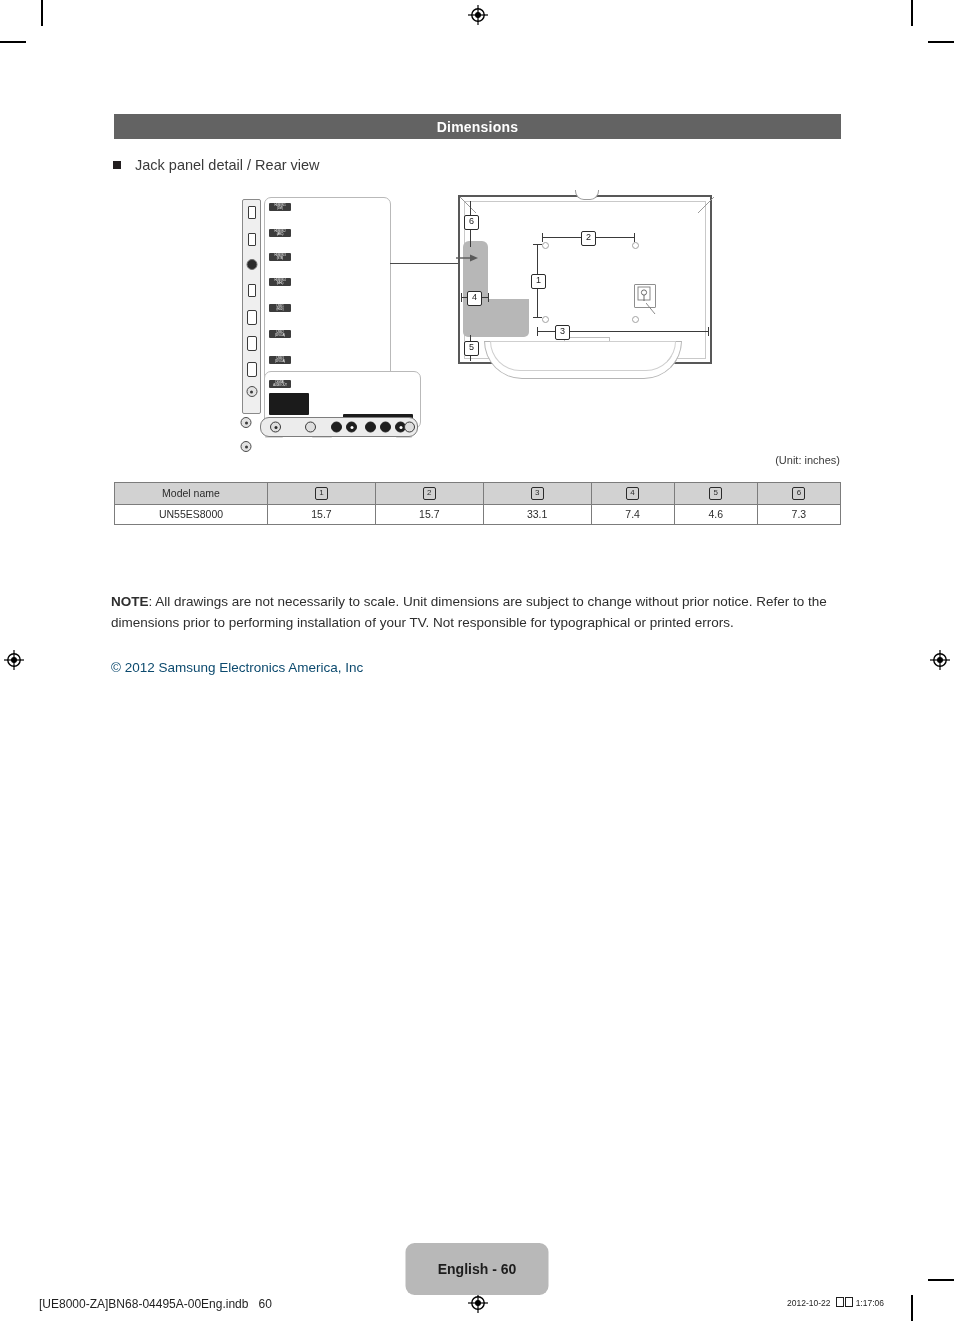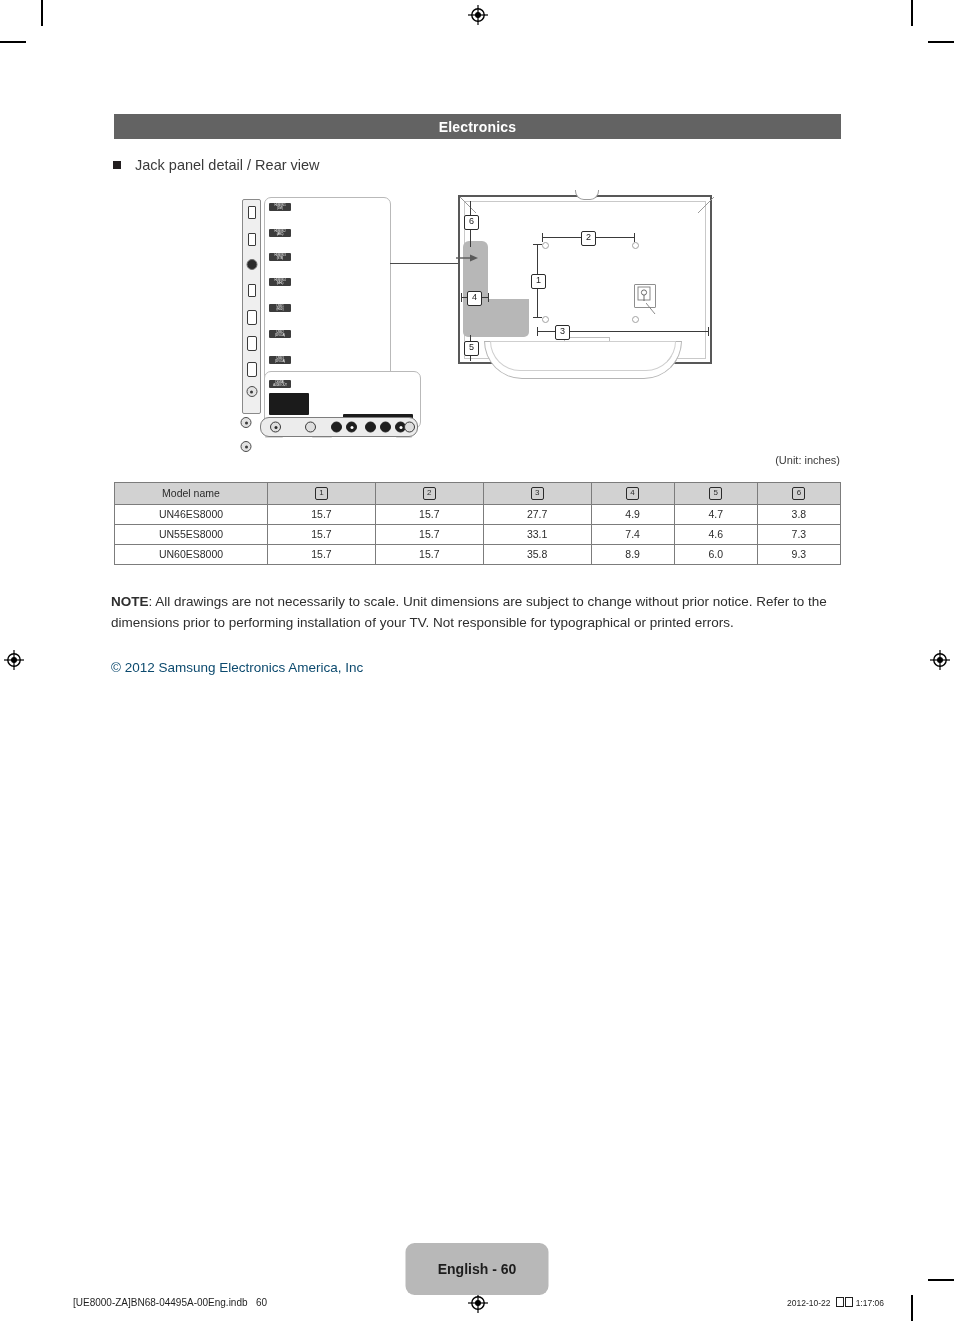--- a/index.html
+++ b/index.html
@@ -265,23 +265,23 @@
     border-radius: 9px;
     display: flex;
     align-items: center;
     justify-content: center;
     font-size: 14px;
     font-weight: bold;
     color: #1d1d1d;
   }
   .footer-left {
     position: absolute;
-    left: 73px;
+    left: 39px;
     top: 1297px;
-    font-size: 10px;
+    font-size: 12px;
     color: #1f1f1f;
     white-space: pre;
   }
   .footer-right {
     position: absolute;
     right: 70px;
     top: 1297px;
     font-size: 8.5px;
     color: #1f1f1f;
     white-space: pre;
@@ -331,21 +331,21 @@
 <div class="regmark" style="left:468px; top:1293px;">
   <svg width="20" height="20" viewBox="0 0 20 20">
     <circle cx="10" cy="10" r="6.2" fill="none" stroke="#000" stroke-width="1.4"></circle>
     <circle cx="10" cy="10" r="3" fill="#000"></circle>
     <line x1="10" y1="0" x2="10" y2="20" stroke="#000" stroke-width="1.2"></line>
     <line x1="0" y1="10" x2="20" y2="10" stroke="#000" stroke-width="1.2"></line>
   </svg>
 </div>
 
 <div class="section-bar">
-  <span>Electronics</span>
+  <span>Dimensions</span>
 </div>
 
 <div class="bullet-heading">
   <span class="bullet-sq"></span>
   <span>Jack panel detail / Rear view</span>
 </div>
 
 <div class="figure">
 
   <div class="jackpanel">
@@ -473,46 +473,28 @@
       <th><span class="numbox">1</span></th>
       <th><span class="numbox">2</span></th>
       <th><span class="numbox">3</span></th>
       <th><span class="numbox">4</span></th>
       <th><span class="numbox">5</span></th>
       <th><span class="numbox">6</span></th>
     </tr>
   </thead>
   <tbody>
     <tr>
-      <td class="model">UN46ES8000</td>
-      <td>15.7</td>
-      <td>15.7</td>
-      <td>27.7</td>
-      <td>4.9</td>
-      <td>4.7</td>
-      <td>3.8</td>
-    </tr>
-    <tr>
       <td class="model">UN55ES8000</td>
       <td>15.7</td>
       <td>15.7</td>
       <td>33.1</td>
       <td>7.4</td>
       <td>4.6</td>
       <td>7.3</td>
     </tr>
-    <tr>
-      <td class="model">UN60ES8000</td>
-      <td>15.7</td>
-      <td>15.7</td>
-      <td>35.8</td>
-      <td>8.9</td>
-      <td>6.0</td>
-      <td>9.3</td>
-    </tr>
   </tbody>
 </table>
 
 <div class="note">
   <b>NOTE</b><span>: All drawings are not necessarily to scale. Unit dimensions are subject to change without prior notice. Refer to the dimensions prior to performing installation of your TV. Not responsible for typographical or printed errors.</span>
 </div>
 <div class="copyright">© 2012 Samsung Electronics America, Inc</div>
 
 <div class="page-badge">
   <span>English - 60</span>

